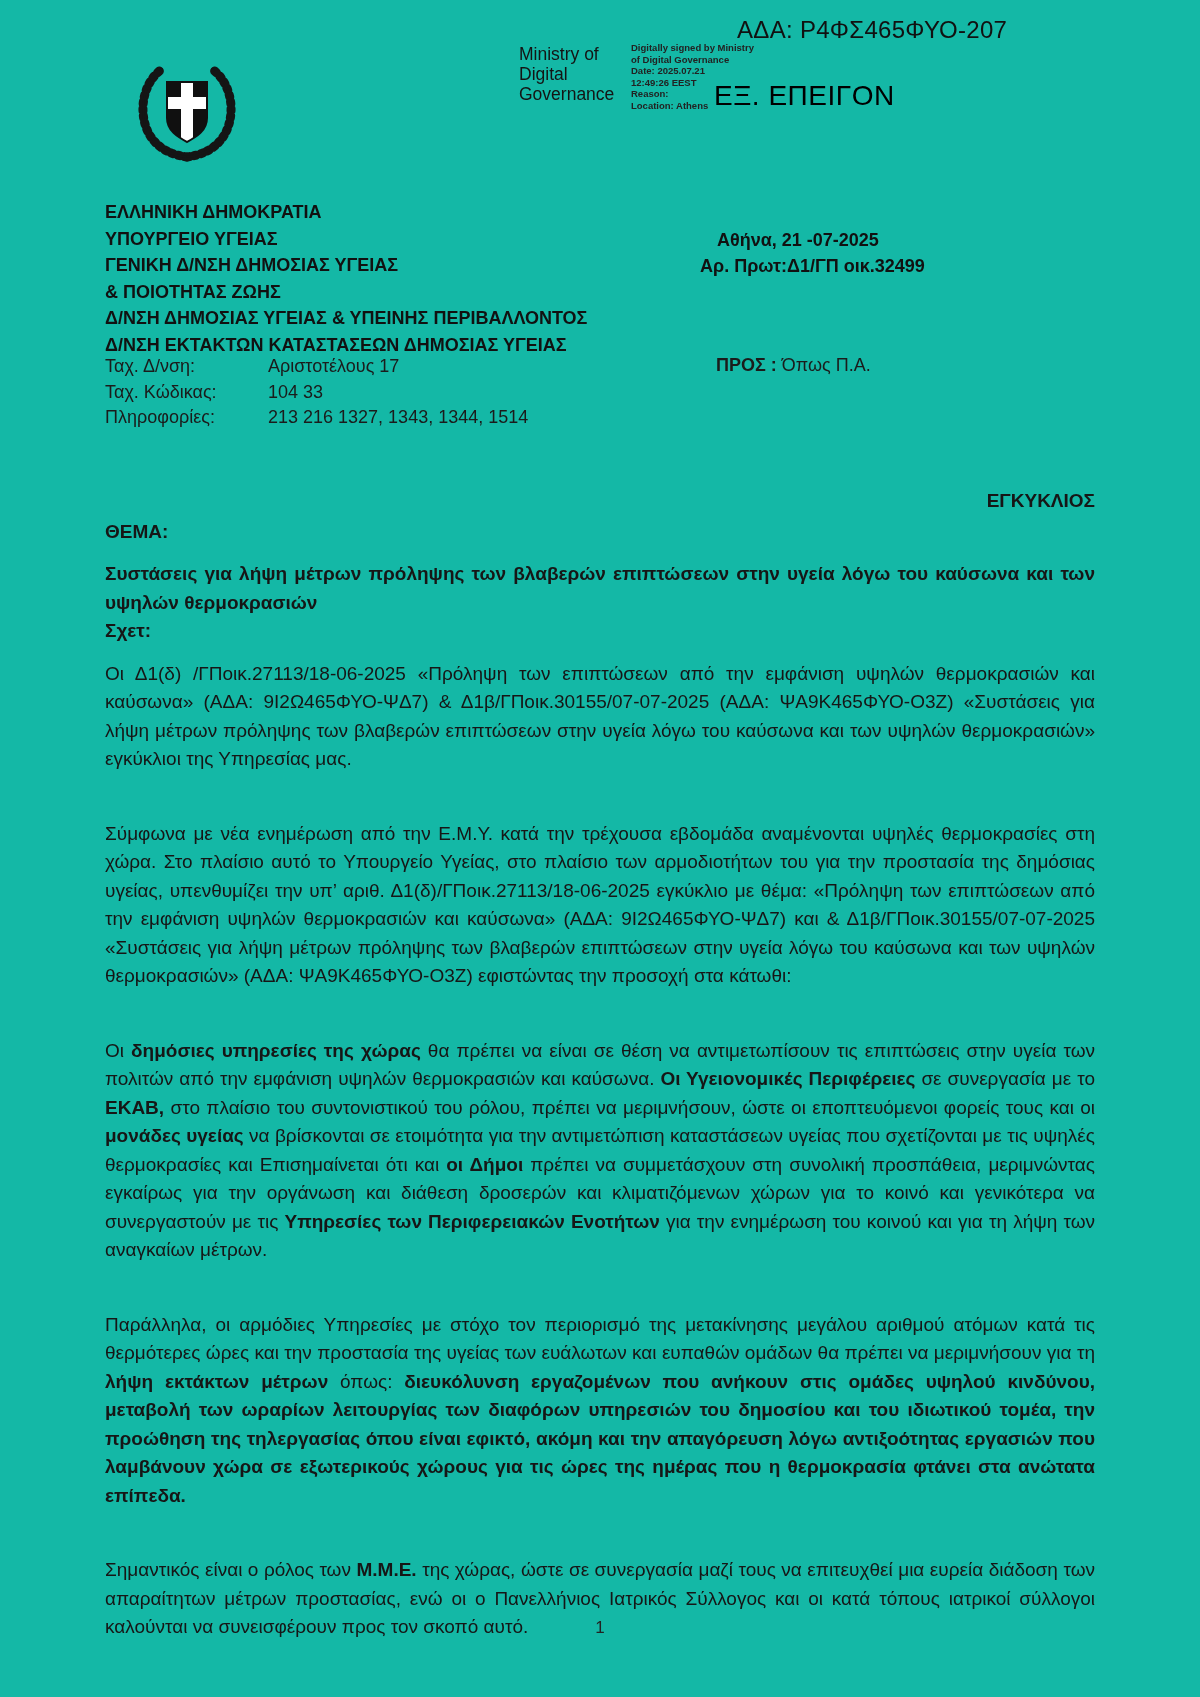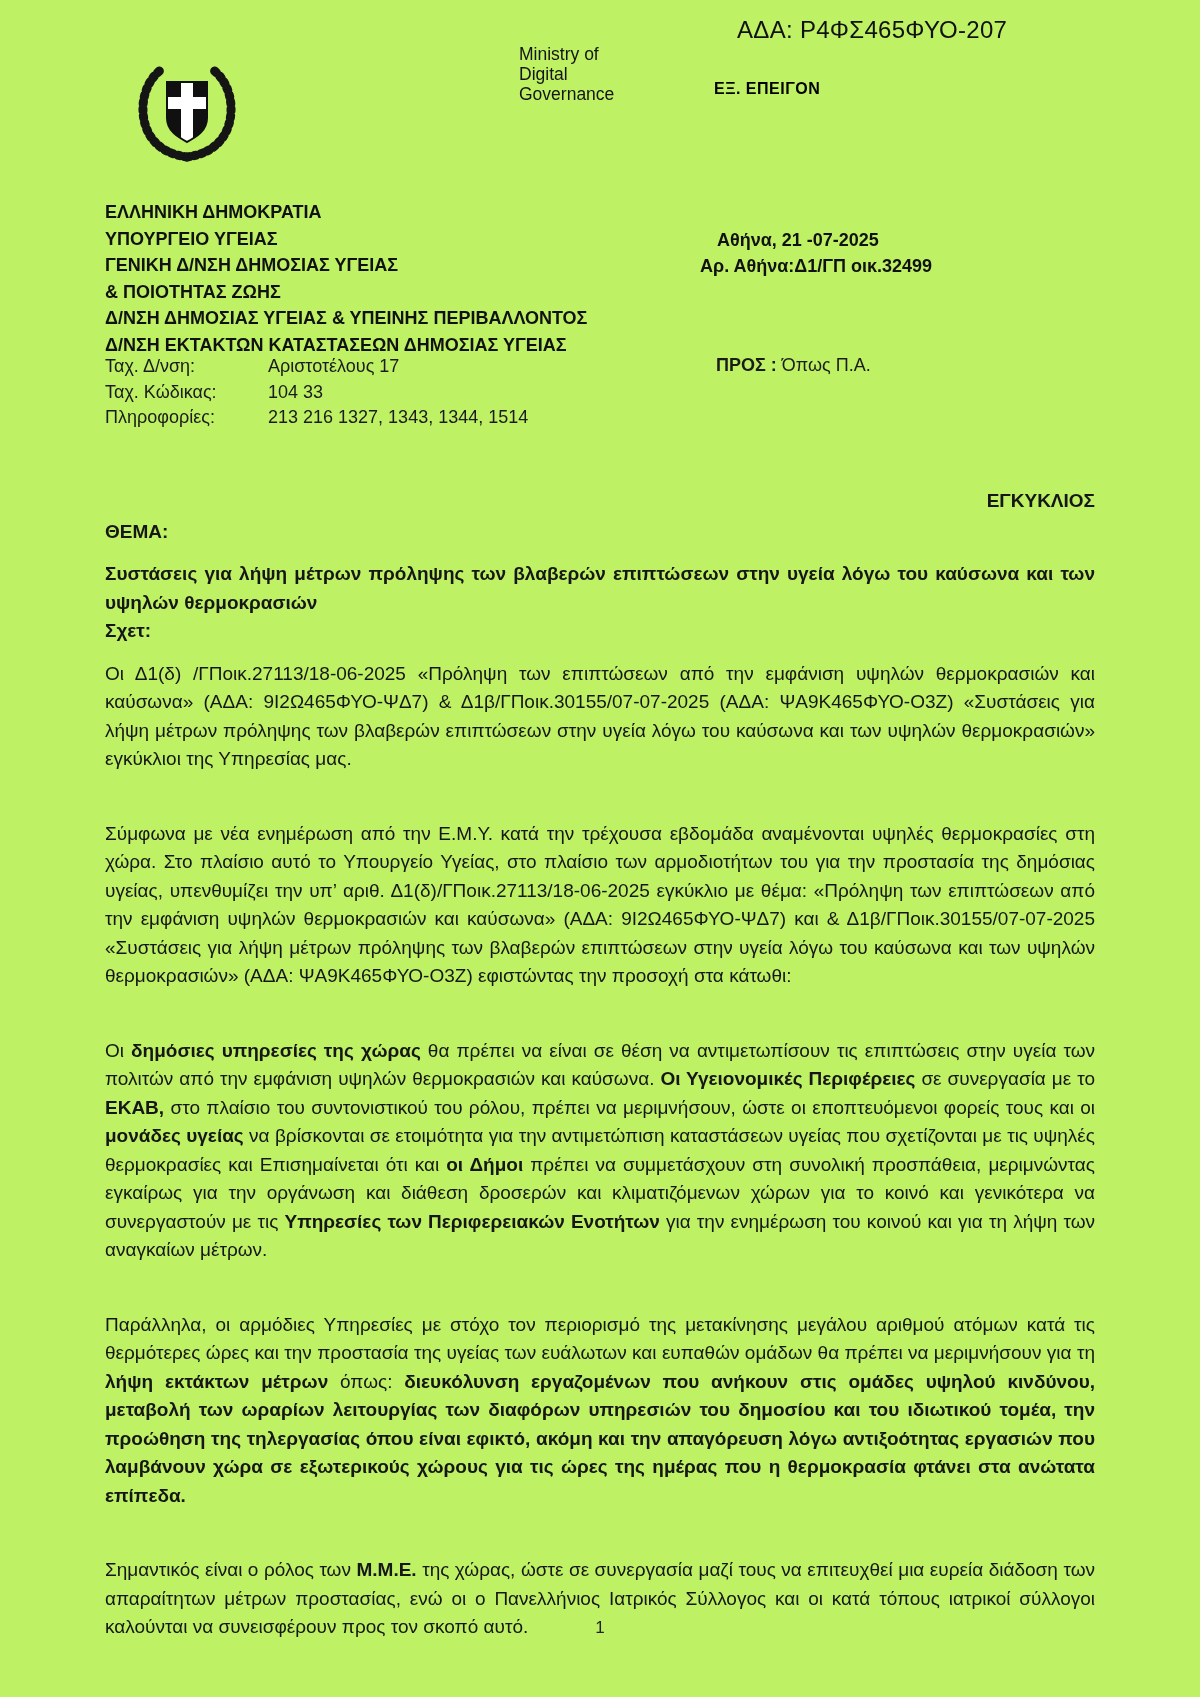--- a/index.html
+++ b/index.html
@@ -1,24 +1,24 @@
 <!DOCTYPE html>
 <html><head>
 <meta charset="utf-8">
 <style>
   html,body { margin:0; padding:0; background:#ffffff; }
   .page {
-    position:relative; width:1200px; height:1697px; background:#bef264;
+    position:relative; width:1200px; height:1697px; background:#14b8a6;
     font-family:"Liberation Sans", sans-serif; color:#1b1b1b; overflow:hidden;
   }
   .ada { position:absolute; top:16px; left:737px; font-size:24px; letter-spacing:.3px; color:#111; }
   .emblem { position:absolute; top:56px; left:126px; }
   .ministry { position:absolute; top:44px; left:519px; font-size:17.5px; line-height:20px; color:#141414; }
   .sigdetails { position:absolute; top:42px; left:631px; width:190px; font-size:9.5px; font-weight:700; line-height:11.5px; color:#222; }
-  .urgent { position:absolute; top:80px; left:714px; font-size:16px; font-weight:700; letter-spacing:.5px; color:#000; }
+  .urgent { position:absolute; top:80px; left:714px; font-size:28px; font-weight:400; letter-spacing:.5px; color:#000; }
   .letterhead { position:absolute; top:190px; left:105px; font-size:18px; font-weight:700; line-height:26.5px; color:#111;margin-top:9px; }
   .contact { position:absolute; top:354px; left:105px; font-size:18px; line-height:25.5px; }
   .contact-row { display:flex; }
   .clabel { width:163px; flex:none; }
   .meta { position:absolute; top:191px; left:700px; font-size:18px; font-weight:700; line-height:26px; color:#111; }
   .meta .date-line { padding-left:17px;margin-top:36px; }
   .pros { position:absolute; top:355px; left:716px; font-size:18px; }
   .pros .pros-label { font-weight:700;text-align:center; }
   .main { position:absolute; top:487px; left:105px; width:990px; font-size:19px; line-height:28.5px; text-align:justify; color:#161616; }
   .doc-title { text-align:right; font-weight:700; margin:0 0 2px 0; }
@@ -57,20 +57,28 @@
       <path d="M41 26 h40 v36 c0 13 -11 19 -20 24 c-9 -5 -20 -11 -20 -24 z" fill="none" stroke="#101010" stroke-width="2"></path>
     </svg>
   </div>
 
   <div class="ministry">
     <div>Ministry of</div>
     <div>Digital</div>
     <div>Governance</div>
   </div>
 
+  <div class="sigdetails">
+    <div>Digitally signed by Ministry</div>
+    <div>of Digital Governance</div>
+    <div>Date: 2025.07.21</div>
+    <div>12:49:26 EEST</div>
+    <div>Reason:</div>
+    <div>Location: Athens</div>
+  </div>
 
   <div class="urgent">ΕΞ. ΕΠΕΙΓΟΝ</div>
 
   <div class="letterhead">
     <div>ΕΛΛΗΝΙΚΗ ΔΗΜΟΚΡΑΤΙΑ</div>
     <div>ΥΠΟΥΡΓΕΙΟ ΥΓΕΙΑΣ</div>
     <div>ΓΕΝΙΚΗ Δ/ΝΣΗ ΔΗΜΟΣΙΑΣ ΥΓΕΙΑΣ</div>
     <div>&amp; ΠΟΙΟΤΗΤΑΣ ΖΩΗΣ</div>
     <div>Δ/ΝΣΗ ΔΗΜΟΣΙΑΣ ΥΓΕΙΑΣ &amp; ΥΠΕΙΝΗΣ ΠΕΡΙΒΑΛΛΟΝΤΟΣ</div>
     <div>Δ/ΝΣΗ ΕΚΤΑΚΤΩΝ ΚΑΤΑΣΤΑΣΕΩΝ ΔΗΜΟΣΙΑΣ ΥΓΕΙΑΣ</div>
@@ -86,21 +94,21 @@
       <span>104 33</span>
     </div>
     <div class="contact-row">
       <span class="clabel">Πληροφορίες:</span>
       <span>213 216 1327, 1343, 1344, 1514</span>
     </div>
   </div>
 
   <div class="meta">
     <div class="date-line">Αθήνα,  21 -07-2025</div>
-    <div>Αρ. Αθήνα:Δ1/ΓΠ οικ.32499</div>
+    <div>Αρ. Πρωτ:Δ1/ΓΠ οικ.32499</div>
   </div>
 
   <div class="pros">
     <span class="pros-label">ΠΡΟΣ :</span><span> Όπως Π.Α.</span>
   </div>
 
   <div class="main">
     <div class="doc-title">ΕΓΚΥΚΛΙΟΣ</div>
 
     <div class="labeled">

